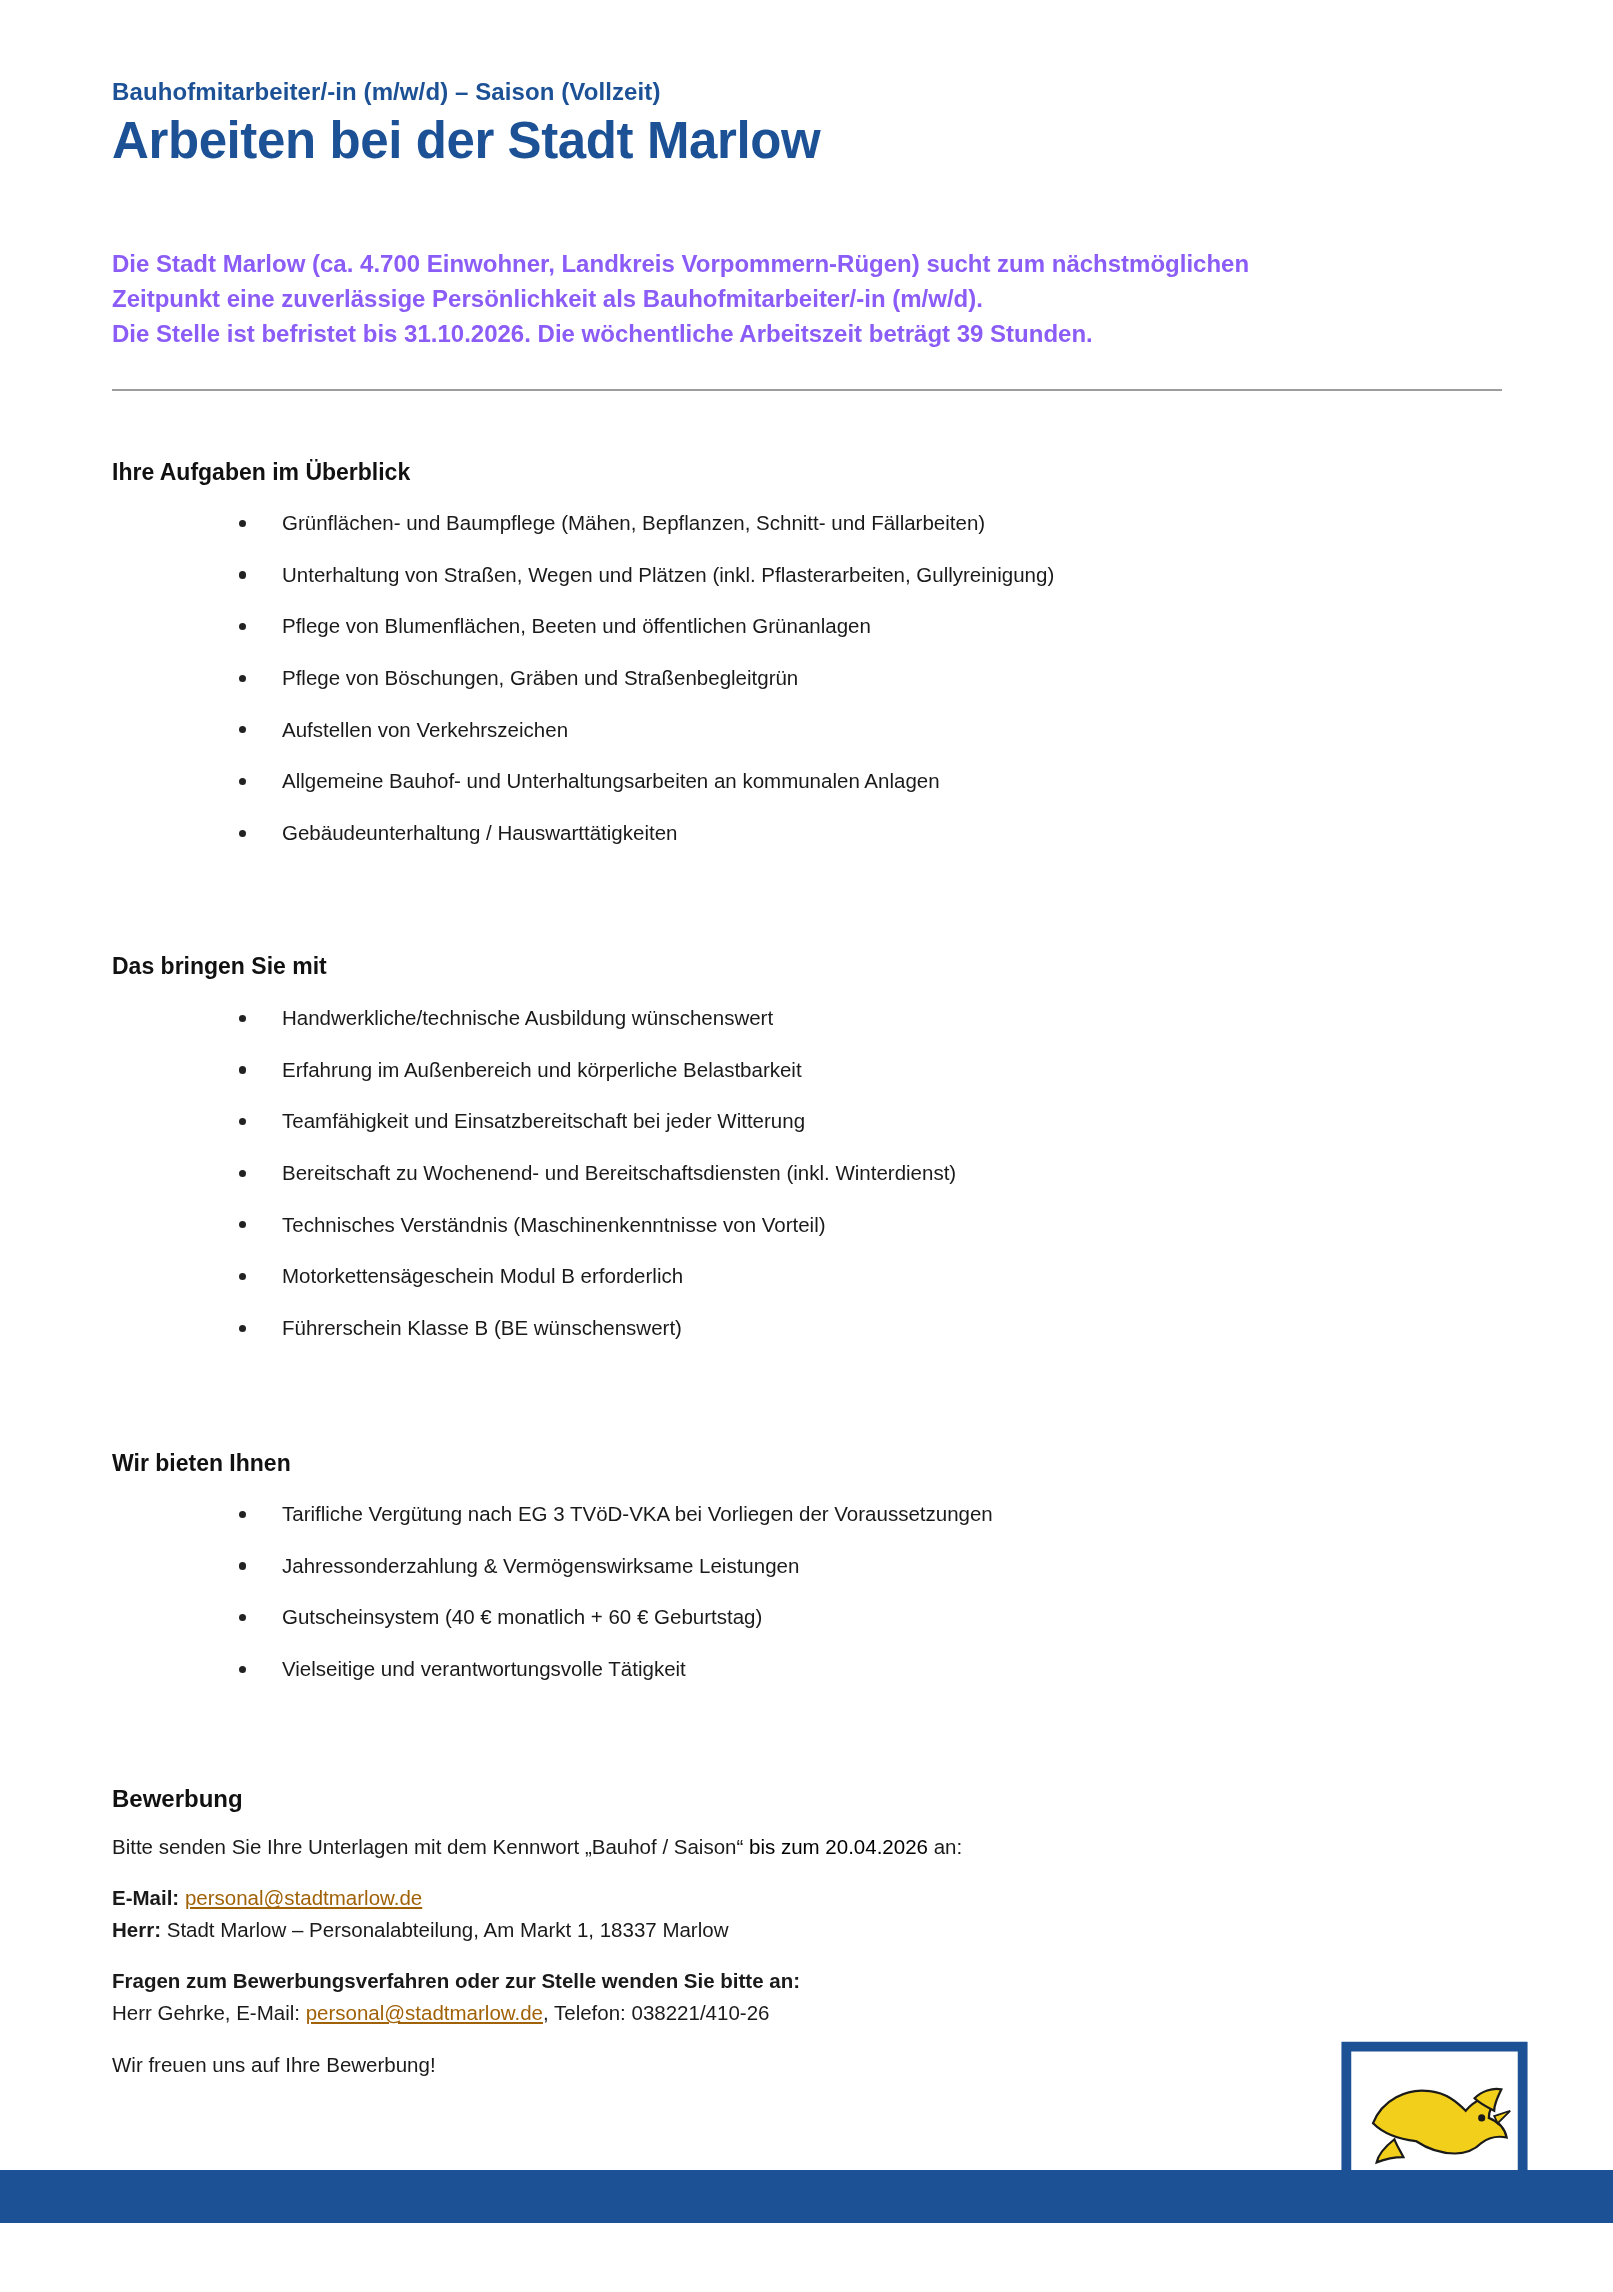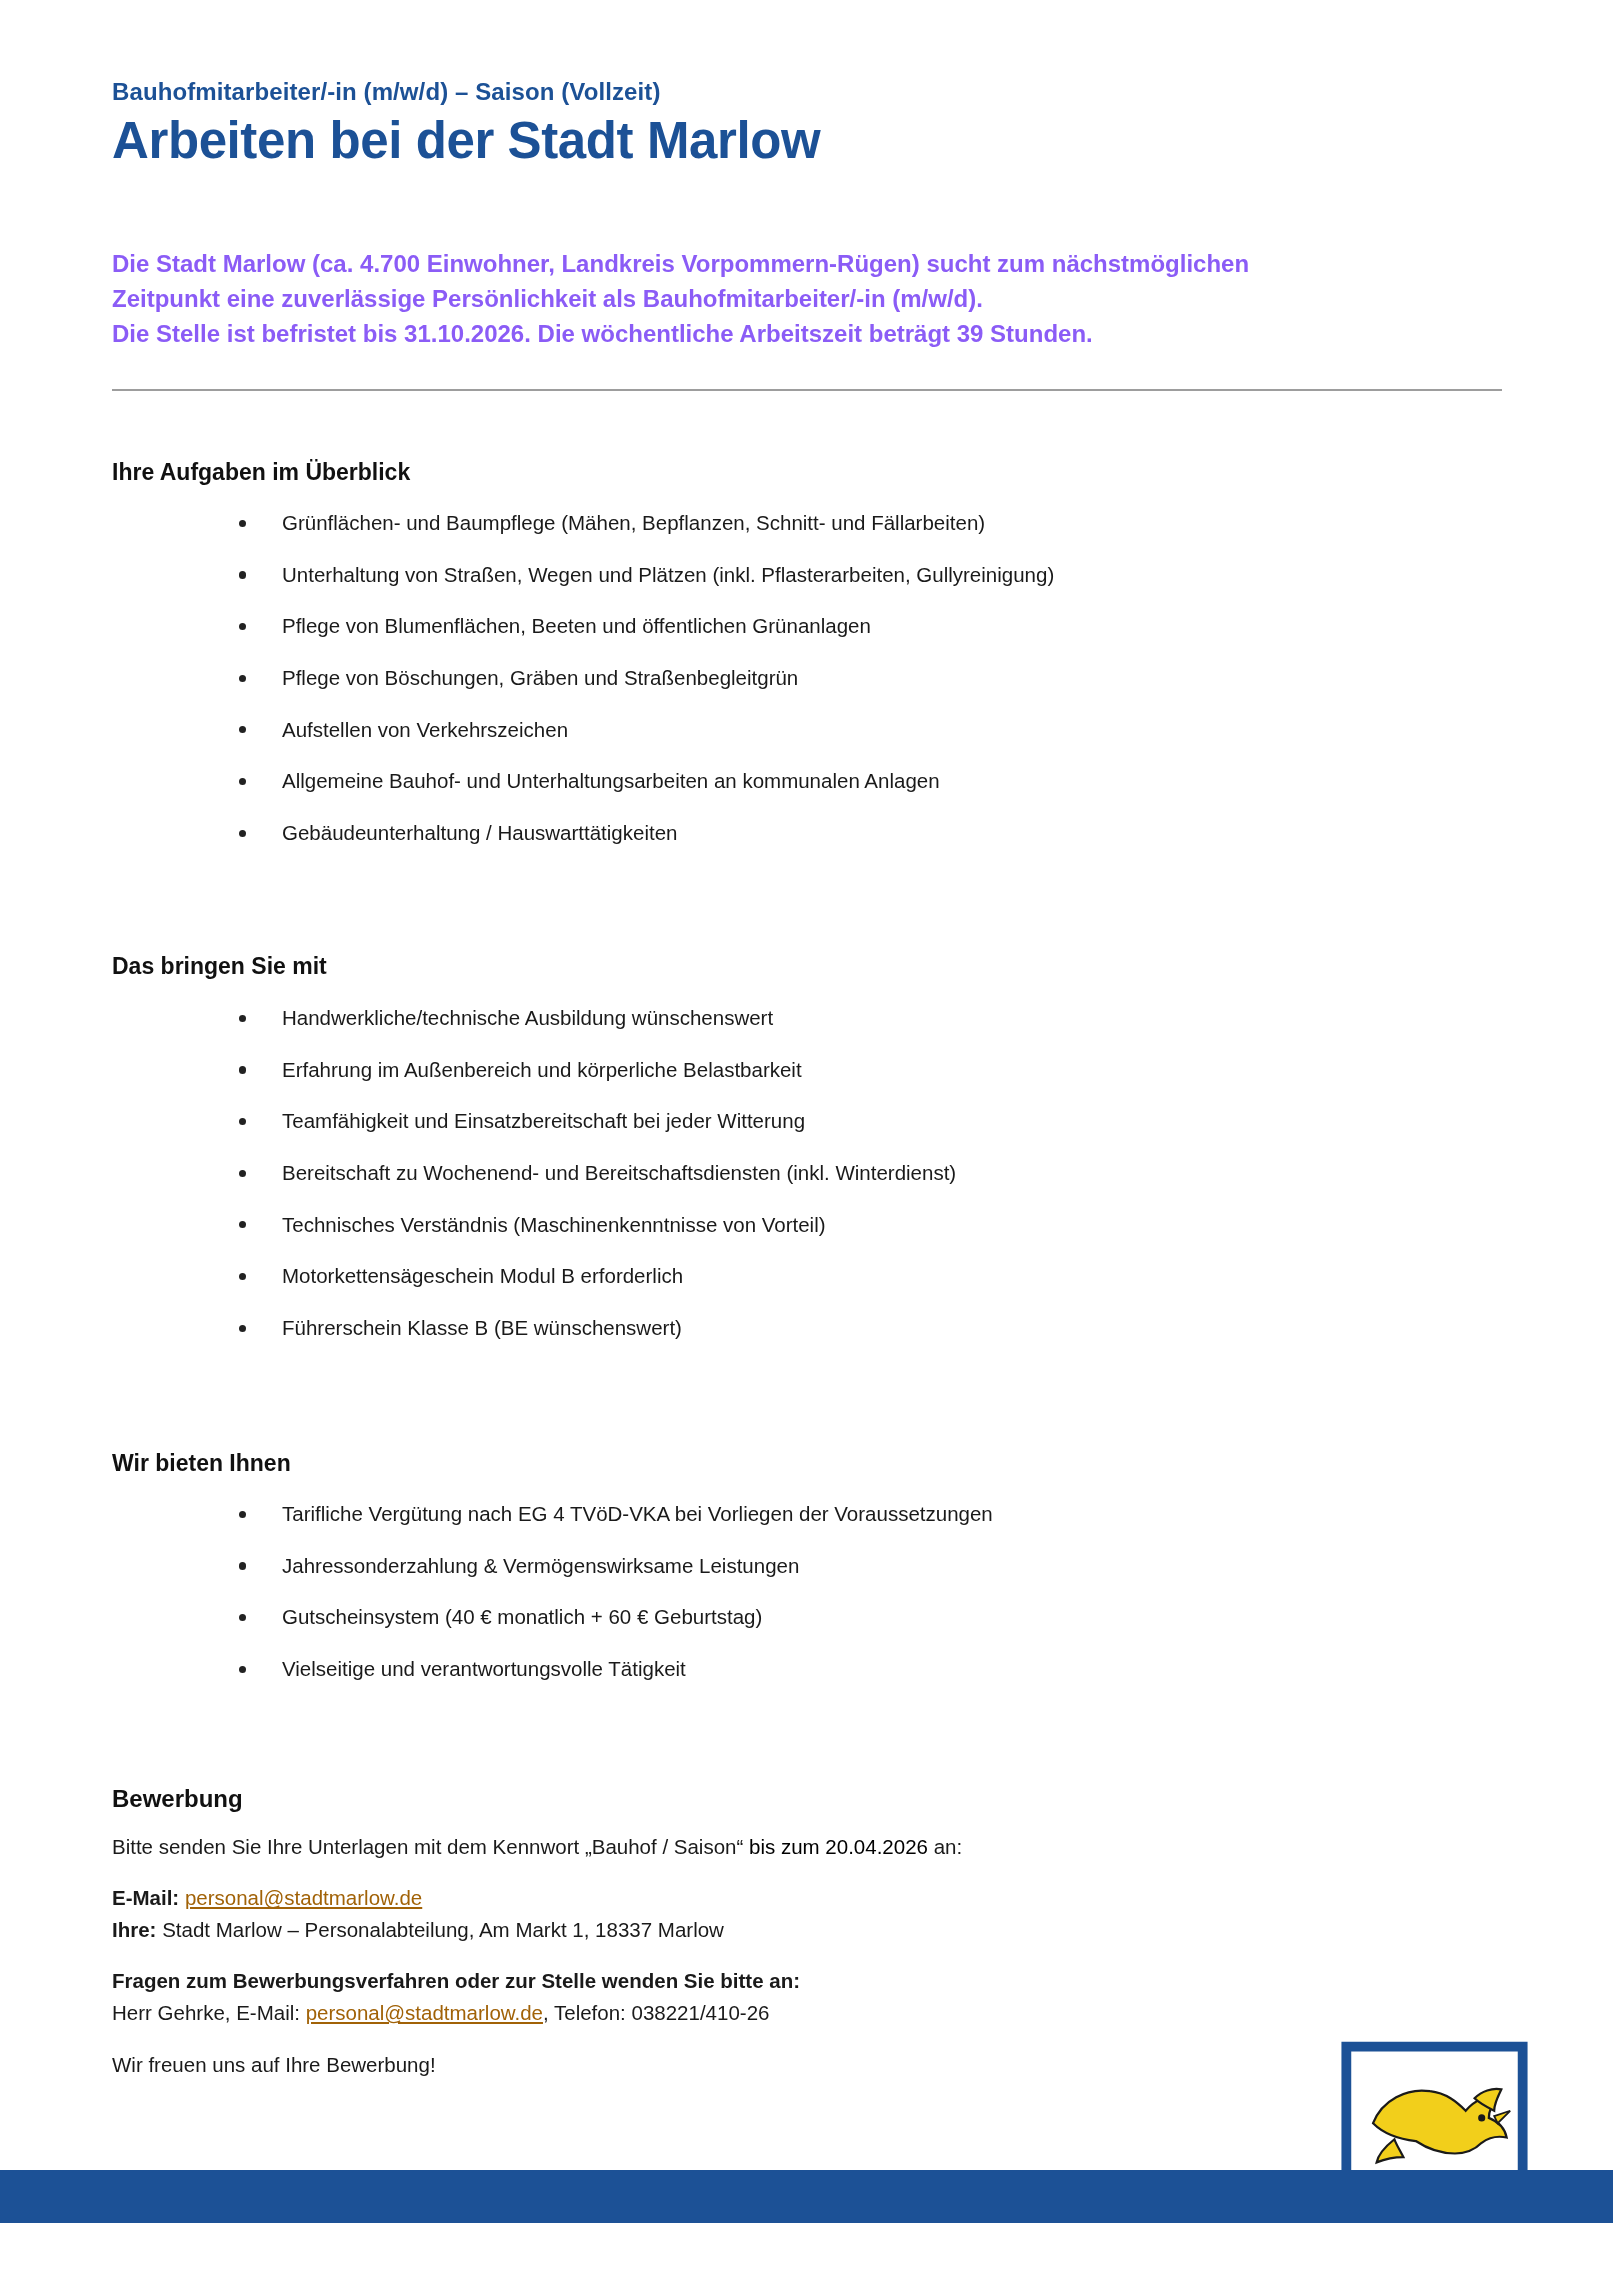--- a/index.html
+++ b/index.html
@@ -196,32 +196,32 @@
     <li><span class="dot"></span><span>Erfahrung im Außenbereich und körperliche Belastbarkeit</span></li>
     <li><span class="dot"></span><span>Teamfähigkeit und Einsatzbereitschaft bei jeder Witterung</span></li>
     <li><span class="dot"></span><span>Bereitschaft zu Wochenend- und Bereitschaftsdiensten (inkl. Winterdienst)</span></li>
     <li><span class="dot"></span><span>Technisches Verständnis (Maschinenkenntnisse von Vorteil)</span></li>
     <li><span class="dot"></span><span>Motorkettensägeschein Modul B erforderlich</span></li>
     <li><span class="dot"></span><span>Führerschein Klasse B (BE wünschenswert)</span></li>
   </ul>
 
   <div class="section-title" style="top:1450px;">Wir bieten Ihnen</div>
   <ul class="bullets" style="top:1501px;">
-    <li><span class="dot"></span><span>Tarifliche Vergütung nach EG 4 TVöD-VKA bei Vorliegen der Voraussetzungen</span></li>
+    <li><span class="dot"></span><span>Tarifliche Vergütung nach EG 3 TVöD-VKA bei Vorliegen der Voraussetzungen</span></li>
     <li><span class="dot"></span><span>Jahressonderzahlung &amp; Vermögenswirksame Leistungen</span></li>
     <li><span class="dot"></span><span>Gutscheinsystem (40 € monatlich + 60 € Geburtstag)</span></li>
     <li><span class="dot"></span><span>Vielseitige und verantwortungsvolle Tätigkeit</span></li>
   </ul>
 
   <div class="bew-title">Bewerbung</div>
   <div class="bew-body">
     <p><span>Bitte senden Sie Ihre Unterlagen mit dem Kennwort </span><span class="ital">„Bauhof / Saison“</span> <span class="blue-bold">bis zum 20.04.2026</span><span> an:</span></p>
 
     <p class="tight"><span class="bold">E-Mail:</span> <a class="link" href="#">personal@stadtmarlow.de</a></p>
-    <p><span class="bold">Ihre:</span> <span>Stadt Marlow – Personalabteilung, Am Markt 1, 18337 Marlow</span></p>
+    <p><span class="bold">Herr:</span> <span>Stadt Marlow – Personalabteilung, Am Markt 1, 18337 Marlow</span></p>
 
     <p class="tight bold">Fragen zum Bewerbungsverfahren oder zur Stelle wenden Sie bitte an:</p>
     <p><span>Herr Gehrke, E-Mail: </span><a class="link" href="#">personal@stadtmarlow.de</a><span>, Telefon: 038221/410-26</span></p>
 
     <p>Wir freuen uns auf Ihre Bewerbung!</p>
   </div>
 
   <div class="crest">
     <svg viewBox="0 0 210 252" width="187" height="225" xmlns="http://www.w3.org/2000/svg">
       <path d="M6 6 H204 V150 C204 205 160 236 105 248 C50 236 6 205 6 150 Z" fill="#ffffff" stroke="#1c5196" stroke-width="11"></path>

